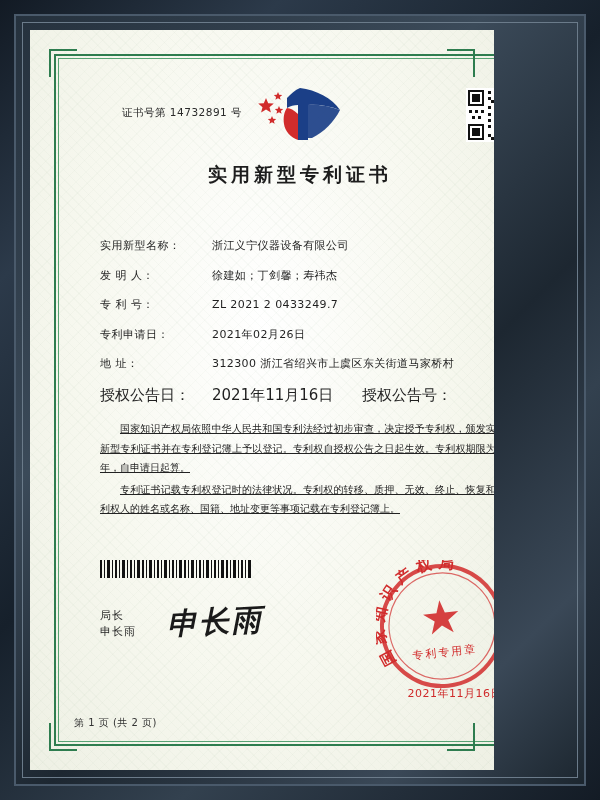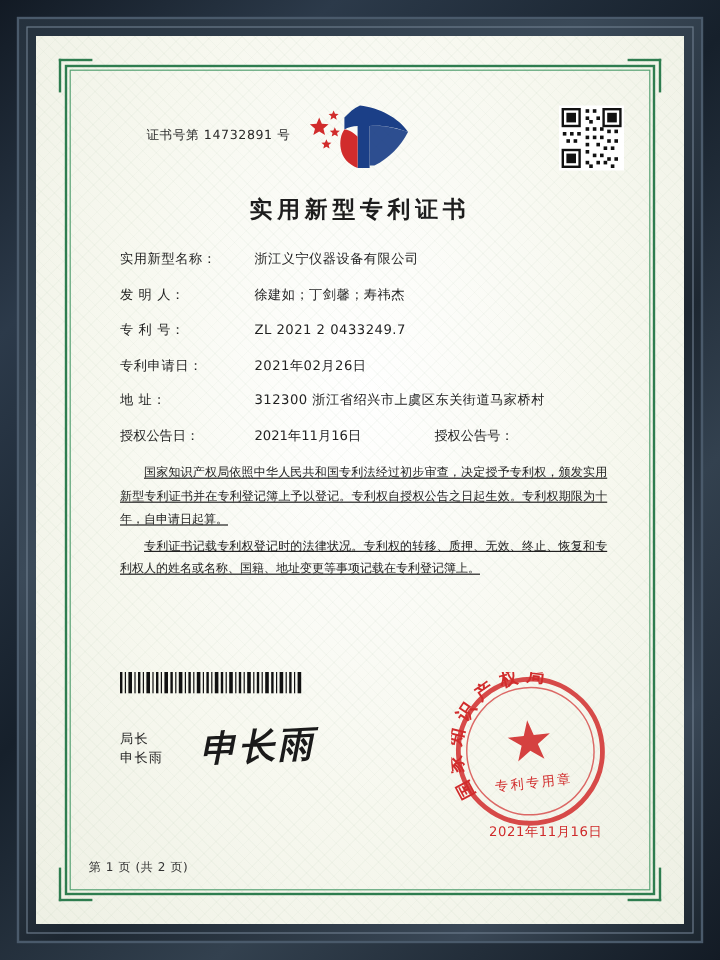--- a/index.html
+++ b/index.html
@@ -36,21 +36,21 @@
     left: 22px; top: 22px;
     width: 556px; height: 756px;
     box-sizing: border-box;
     border: 1px solid #6b7b8a;
   }
 
   
   .paper {
     position: absolute;
     left: 30px; top: 30px;
-    width: 540px; height: 740px;
+    width: 464px; height: 740px;
     background: #fbfbf4;
     background-image: radial-gradient(ellipse at 50% 40%, #ffffff 0%, #f7f8ef 55%, #eef0e4 100%);
     box-sizing: border-box;
     overflow: hidden;
   }
   
   .paper:before {
     content: "";
     position: absolute;
     left: 0; top: 0; right: 0; bottom: 0;
@@ -125,21 +125,21 @@
     margin-top: 16px;
     text-align: center;
     font-size: 19px;
     font-weight: bold;
     letter-spacing: 4px;
     color: #1d1d1d;
     font-family: "DejaVu Sans", sans-serif;
   }
 
   .fields {
-    margin-top: 20px;
+    margin-top: 50px;
     padding-left: 26px;
     padding-right: 10px;
   }
   .field {
     display: flex;
     align-items: baseline;
     margin-bottom: 14.5px;
     font-size: 11px;
     color: #1f1f1f;
   }
@@ -150,21 +150,21 @@
     letter-spacing: 0.5px;
   }
   .field .val {
     color: #1f1f1f;
     letter-spacing: 0.4px;
   }
   .field-inline {
     display: flex;
     align-items: baseline;
     margin-bottom: 14.5px;
-    font-size: 11px;
+    font-size: 15px;
     color: #1f1f1f;
   }
   .field-inline .lbl { width: 112px; flex: none; }
   .field-inline .val { width: 150px; flex: none; }
   .field-inline .lbl2 { width: 92px; flex: none; }
   .field-inline .val2 { flex: 1; }
 
   .paragraphs {
     margin-top: 10px;
     padding: 0 20px 0 26px;

